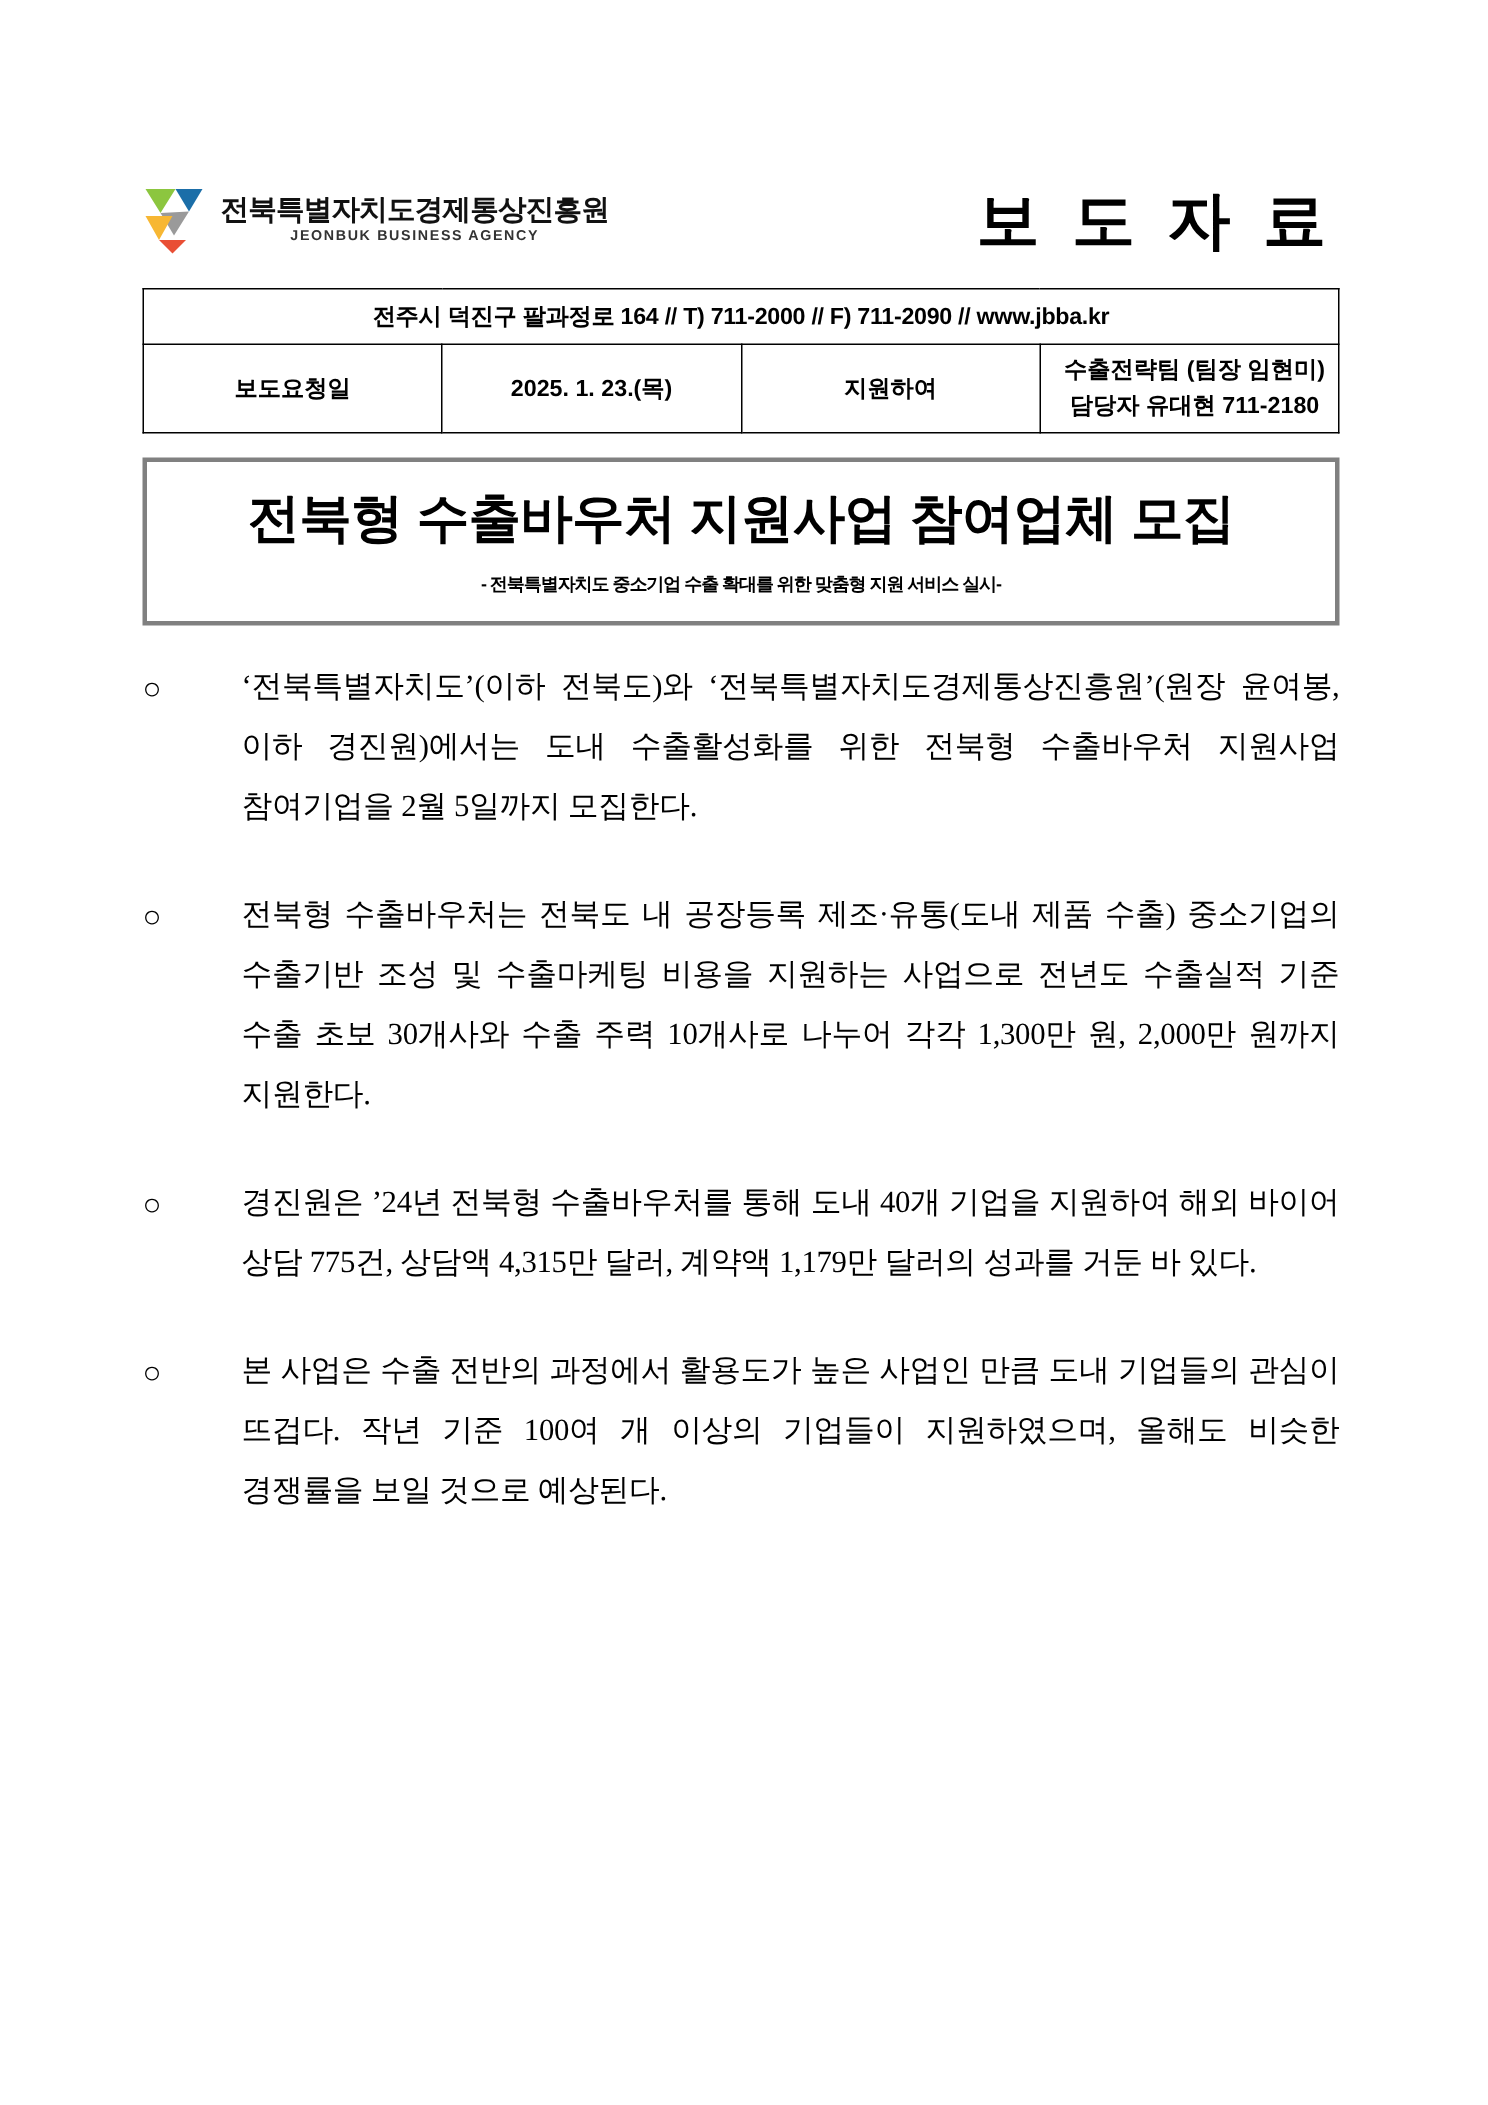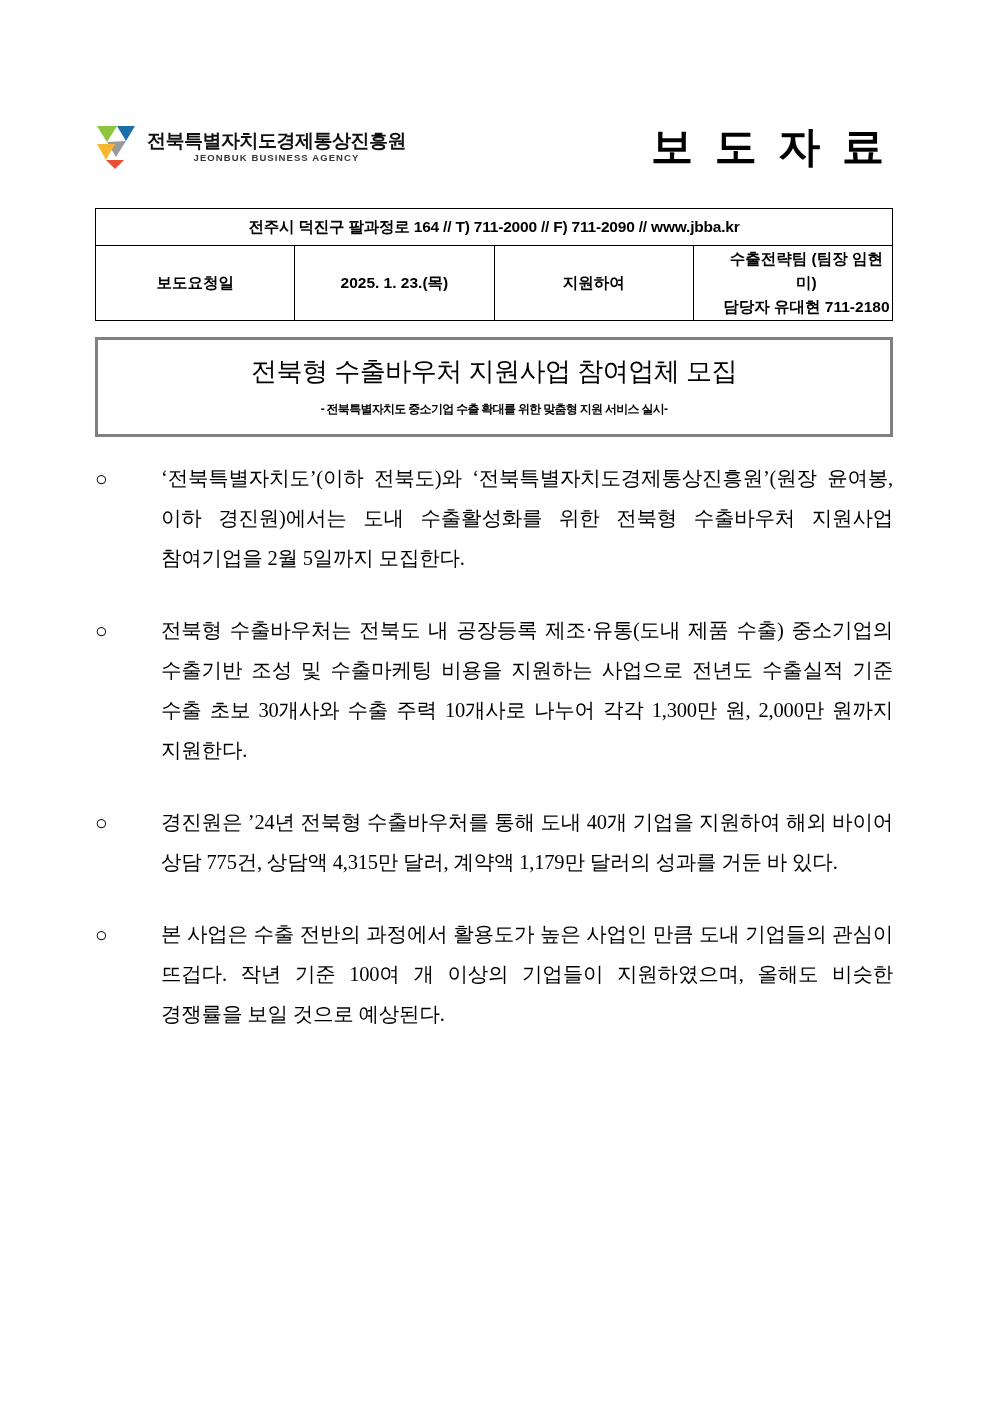--- a/index.html
+++ b/index.html
@@ -69,21 +69,21 @@
     font-weight: bold;
     letter-spacing: 5px;
     color: #000;
     padding-right: 4px;
   }
 
   
   .info-table {
     border-collapse: collapse;
     width: 100%;
-    margin-top: 22px;
+    margin-top: 6px;
     table-layout: fixed;
   }
   .info-table td {
     border: 1px solid #000;
     font-family: "Liberation Sans", sans-serif;
     font-weight: bold;
     text-align: center;
     vertical-align: middle;
   }
   .addr-row td {
@@ -93,36 +93,36 @@
   }
   .meta-row td {
     height: 56px;
     font-size: 15.5px;
   }
   .cell-label { width: 120px; }
   .cell-date  { width: 218px; }
   .cell-dept-label { width: 110px; }
   .cell-dept-value {
     text-align: left;
-    padding-left: 28px;
+    padding-left: 8px;
     line-height: 1.55;
   }
   .dept-line { display: block; }
 
   
   .title-box {
     border: 3px solid #808080;
     margin-top: 16px;
     padding: 14px 10px 16px 10px;
     text-align: center;
   }
   .title-main {
     font-family: "Liberation Sans", sans-serif;
-    font-size: 26px;
-    font-weight: normal;
+    font-size: 35px;
+    font-weight: bold;
     letter-spacing: -0.5px;
   }
   .title-sub {
     font-family: "Liberation Sans", sans-serif;
     font-size: 12px;
     font-weight: bold;
     letter-spacing: -0.7px;
     margin-top: 12px;
   }
 

